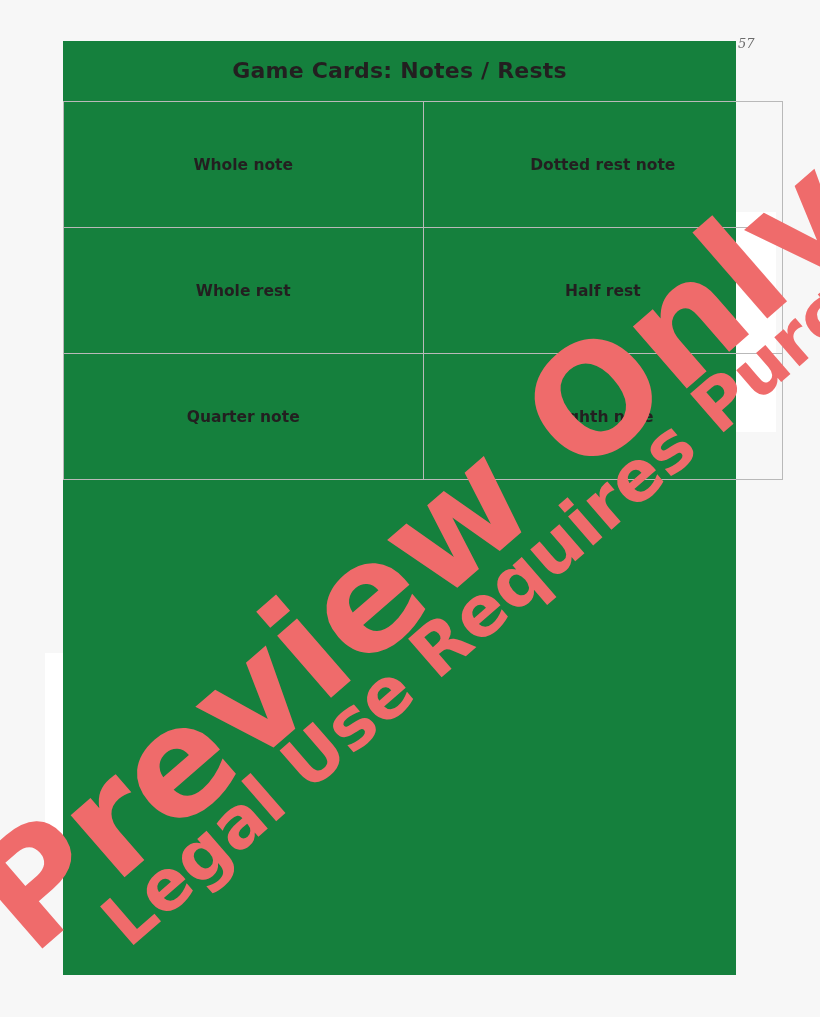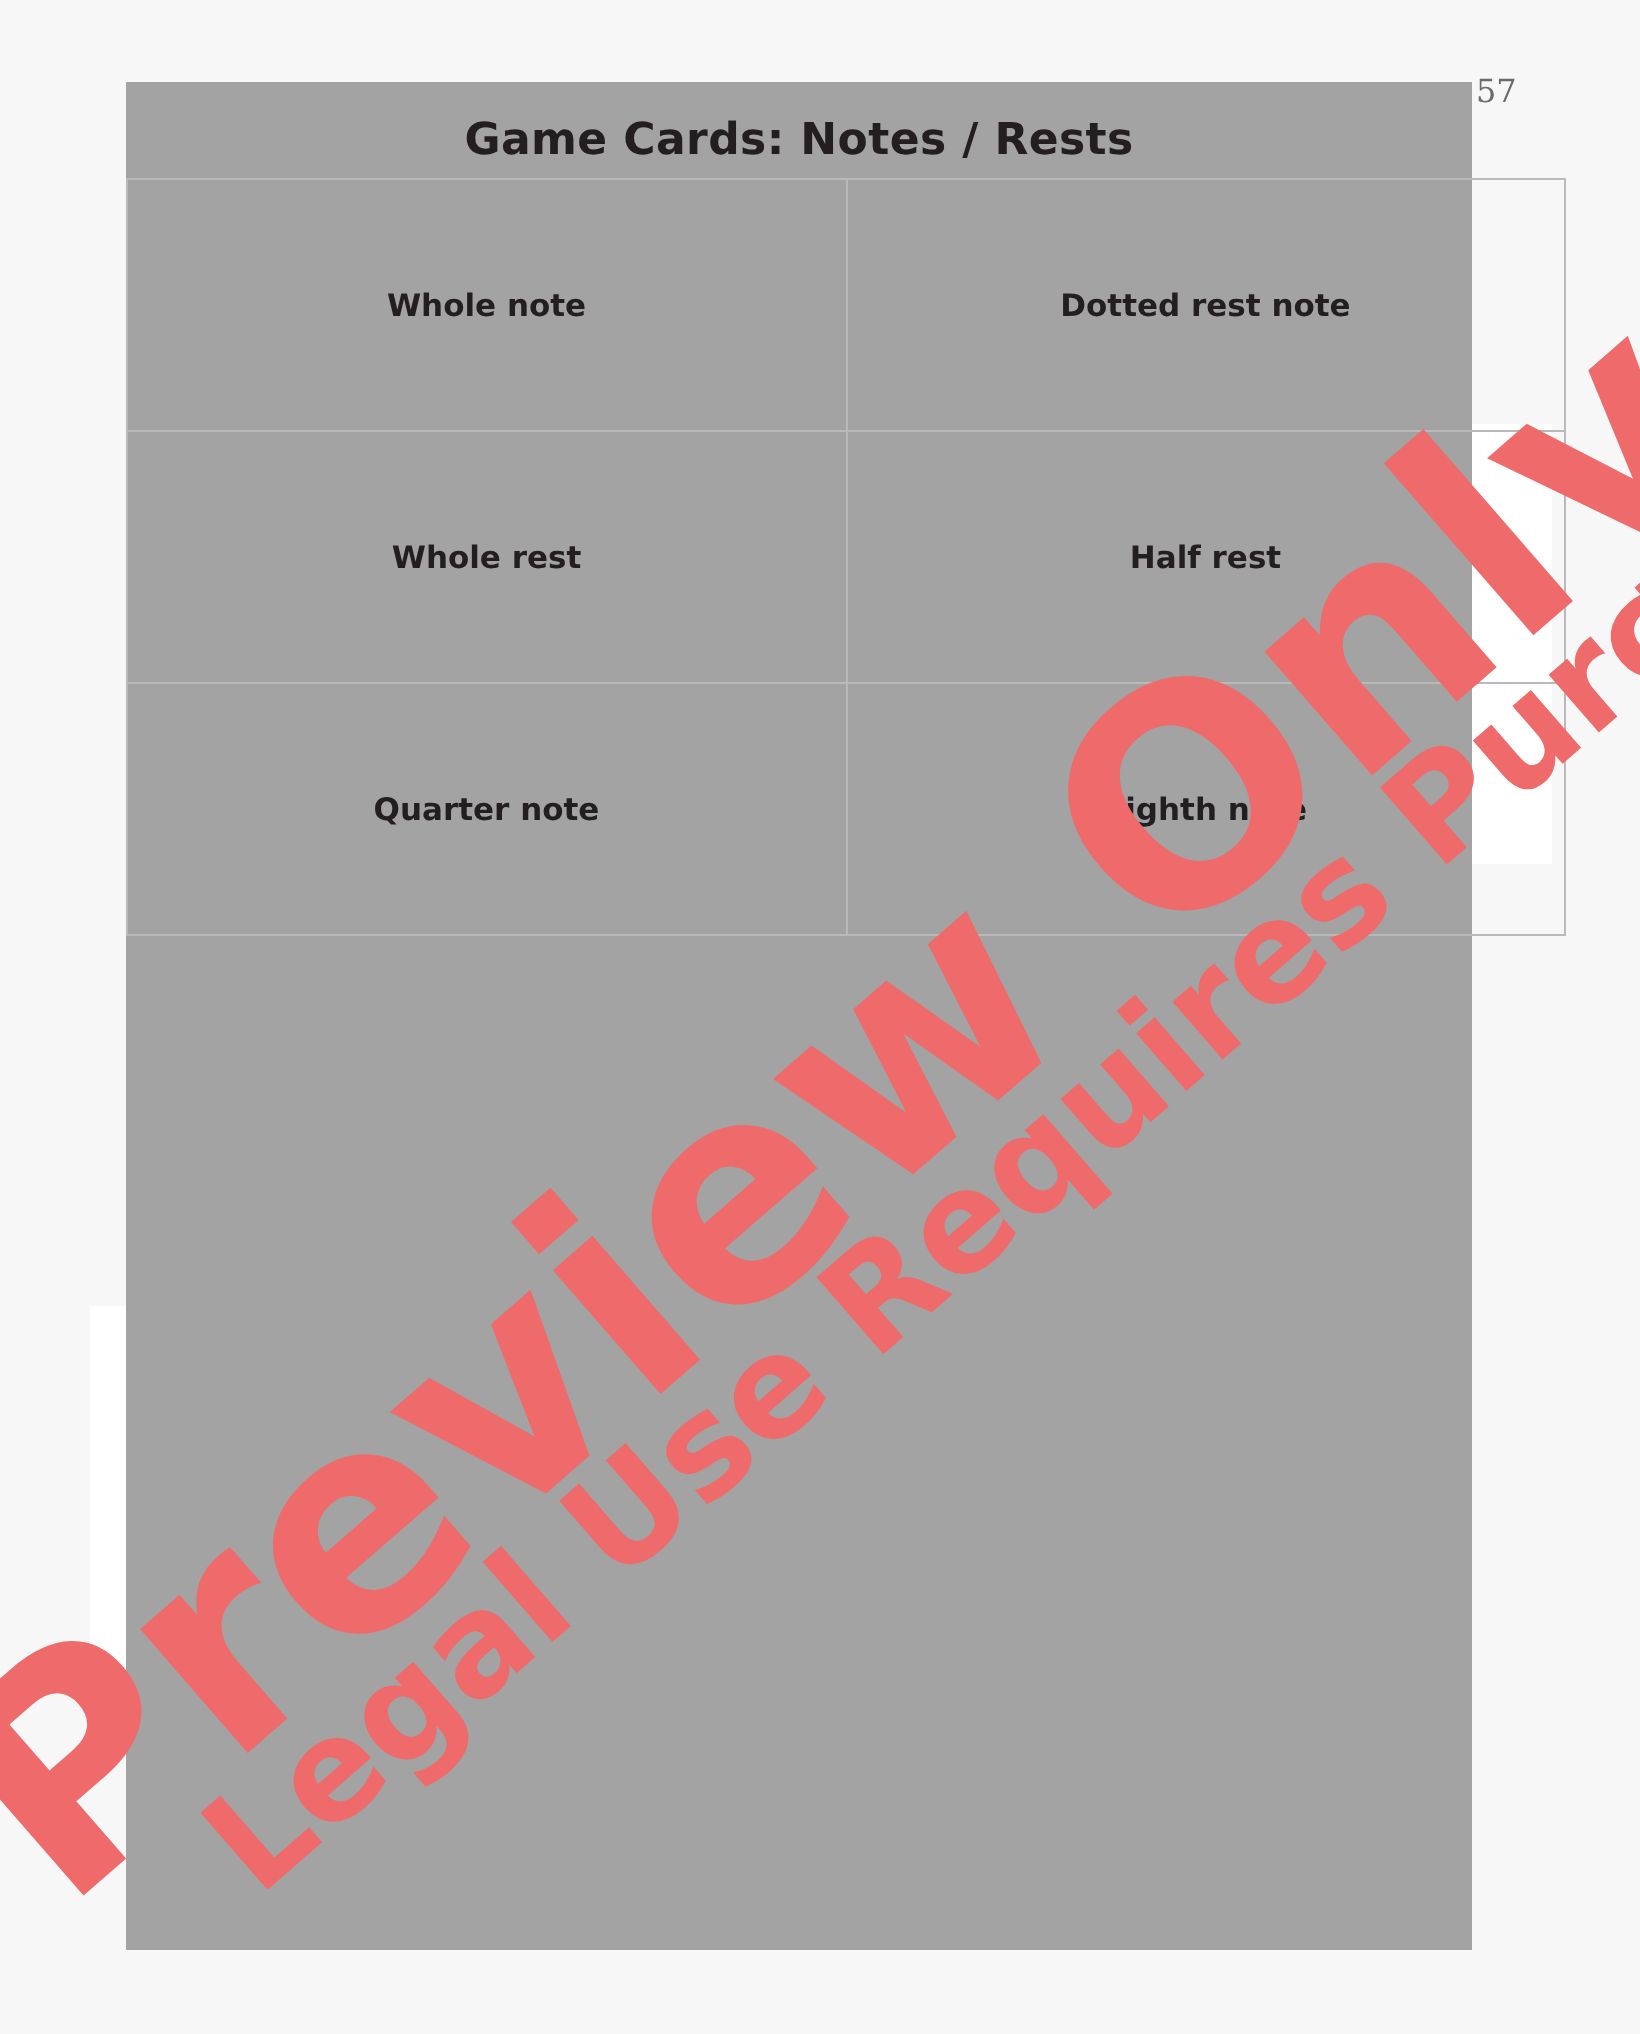--- a/index.html
+++ b/index.html
@@ -15,21 +15,21 @@
     overflow: hidden;
   }
 
   
   #page-sheet {
     position: absolute;
     left: 63px;
     top: 41px;
     width: 673px;
     height: 934px;
-    background: #a3a3a3;
+    background: #15803d;
   }
 
   
   .page-edge {
     position: absolute;
     background: #ffffff;
   }
   #page-edge-right {
     left: 736px;
     top: 212px;
@@ -41,21 +41,22 @@
     top: 653px;
     width: 20px;
     height: 210px;
   }
 
   #page-number {
     position: absolute;
     left: 738px;
     top: 36px;
     font-family: "DejaVu Serif", serif;
-    font-size: 16px;
+    font-style: italic;
+    font-size: 13px;
     color: #6b6b6b;
   }
 
   #doc-title {
     position: absolute;
     left: 0;
     top: 0;
     width: 673px;
     height: 60px;
     line-height: 60px;
@@ -63,21 +64,21 @@
     font-size: 22px;
     font-weight: bold;
     color: #231f20;
     letter-spacing: 0.2px;
   }
 
   
   #cards-table {
     position: absolute;
     left: 0;
-    top: 48px;
+    top: 60px;
     width: 720px;
     border-collapse: collapse;
     table-layout: fixed;
   }
   #cards-table td {
     border: 1px solid #b9b9b9;
     height: 125px;
     text-align: center;
     vertical-align: middle;
     font-size: 15.5px;

